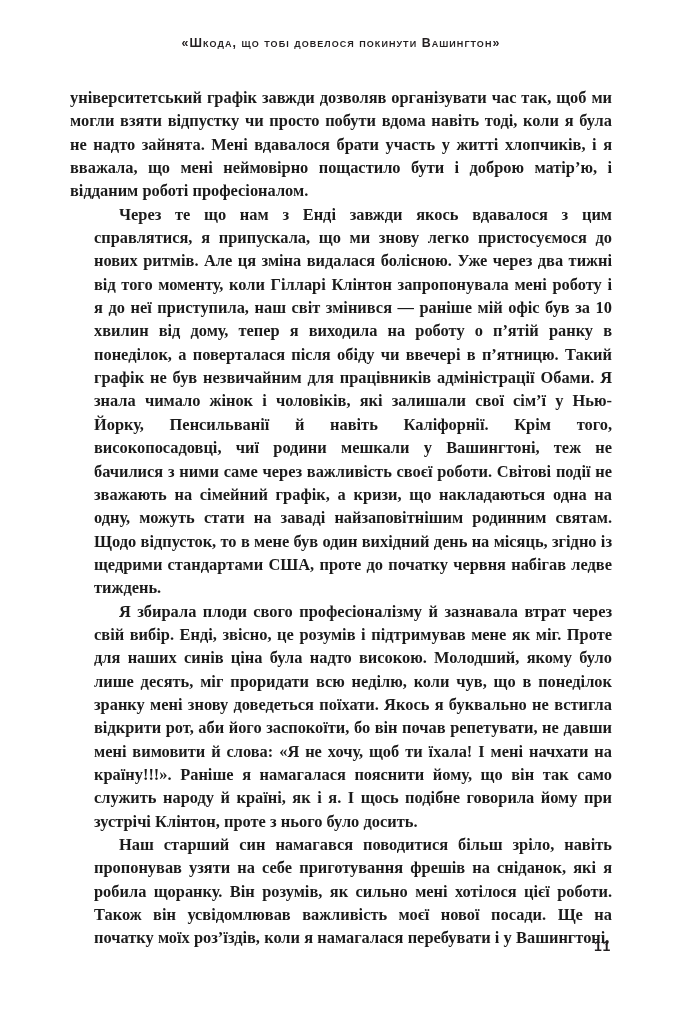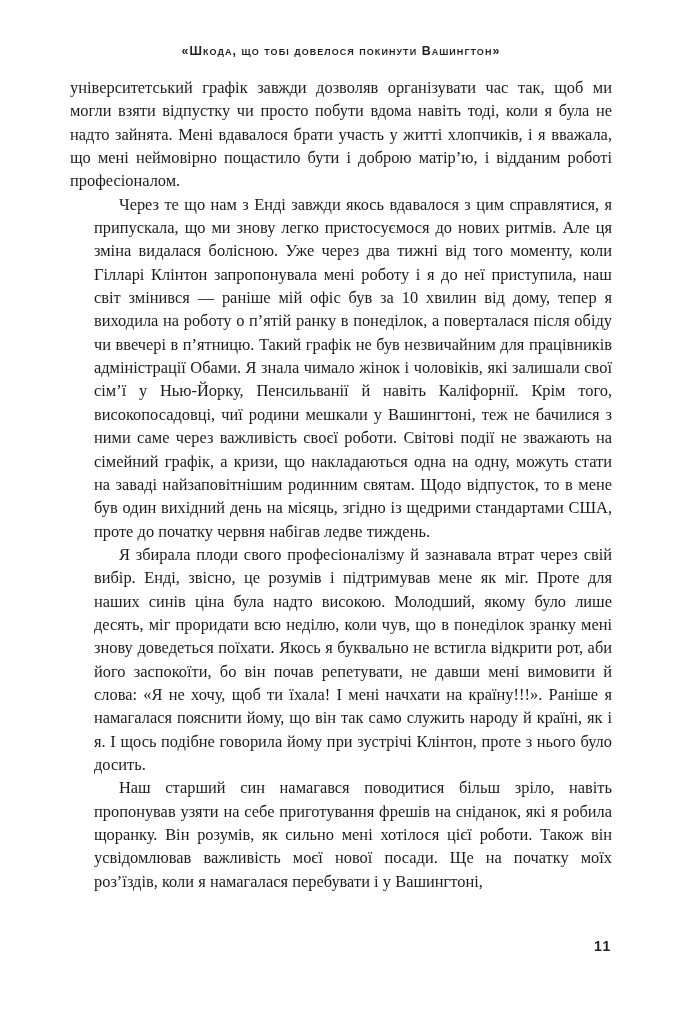--- a/index.html
+++ b/index.html
@@ -16,21 +16,21 @@
     background: #ffffff;
     overflow: hidden;
     font-family: "Liberation Serif", "DejaVu Serif", serif;
     color: #1b1b1b;
     box-sizing: border-box;
   }
 
   
   .running-head {
     position: absolute;
-    top: 44px;
+    top: 36px;
     left: 70px;
     width: 542px;
     text-align: center;
     font-family: "Liberation Sans", "DejaVu Sans", sans-serif;
     font-size: 11.2px;
     font-weight: 600;
     letter-spacing: 0.9px;
     color: #231f20;
     text-transform: uppercase;
     white-space: nowrap;
@@ -39,23 +39,24 @@
   .running-head .rh-text {
     font-variant: small-caps;
     text-transform: none;
     letter-spacing: 1.05px;
     font-size: 12.4px;
   }
 
   
   .text-block {
     position: absolute;
-    top: 76px;
+    top: 86px;
     left: 70px;
     width: 542px;
+    font-weight: bold;
   }
 
   .para {
     margin: 0;
     font-size: 16.4px;
     line-height: 23.35px;
     text-align: justify;
     text-justify: inter-word;
     text-indent: 0;
     hyphens: manual;

